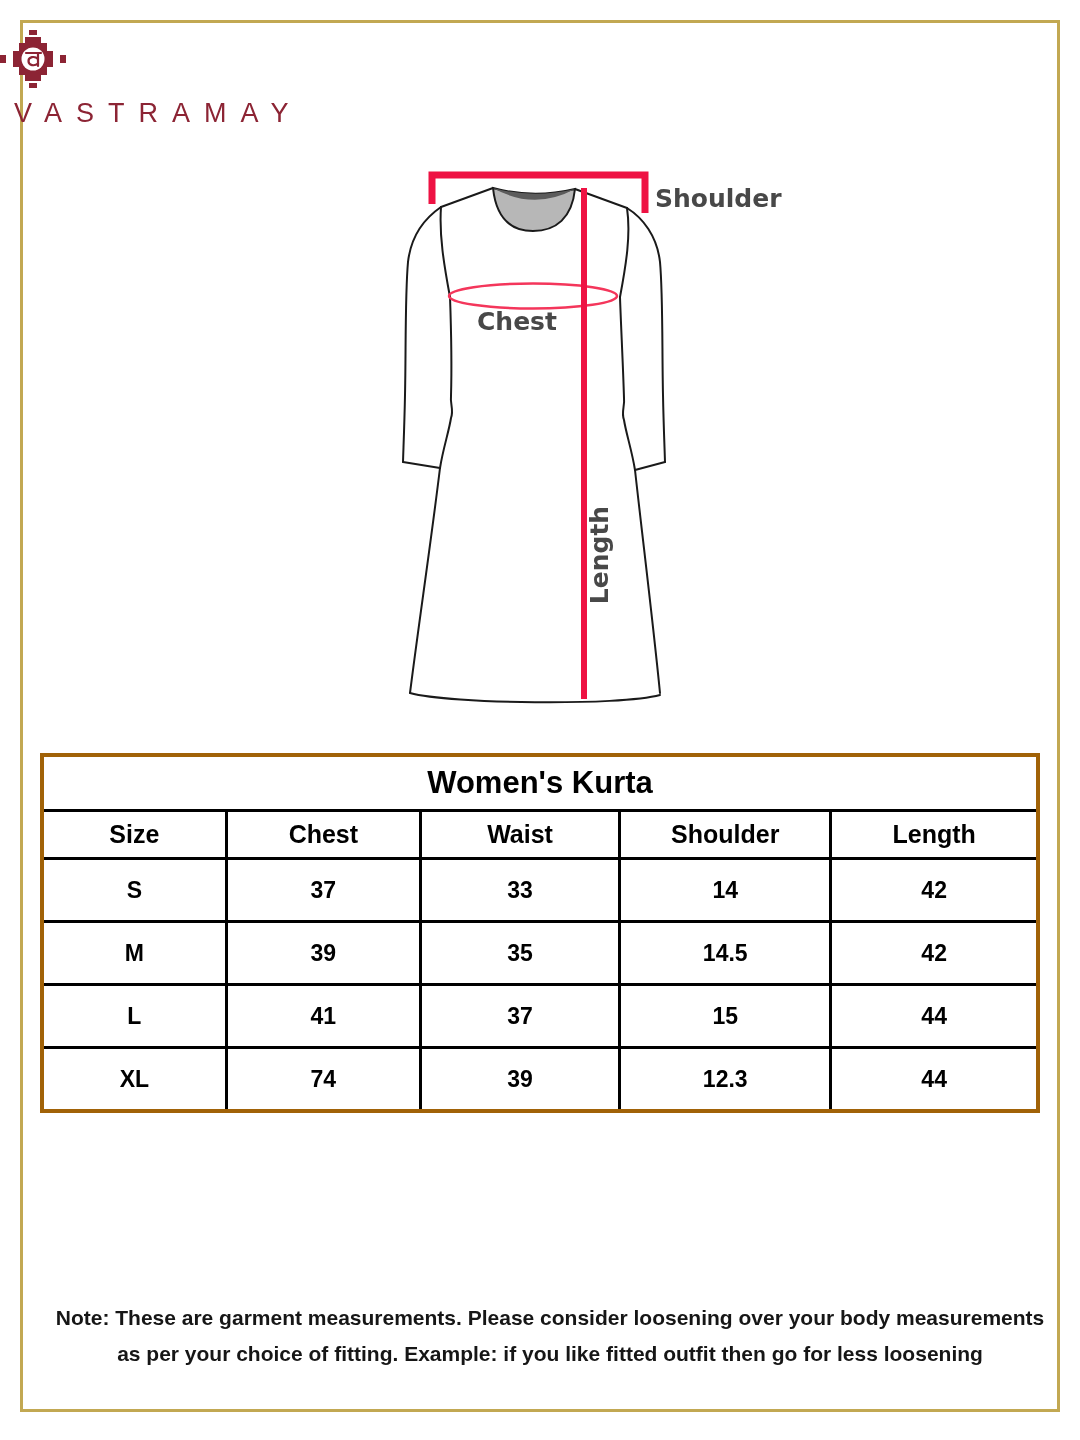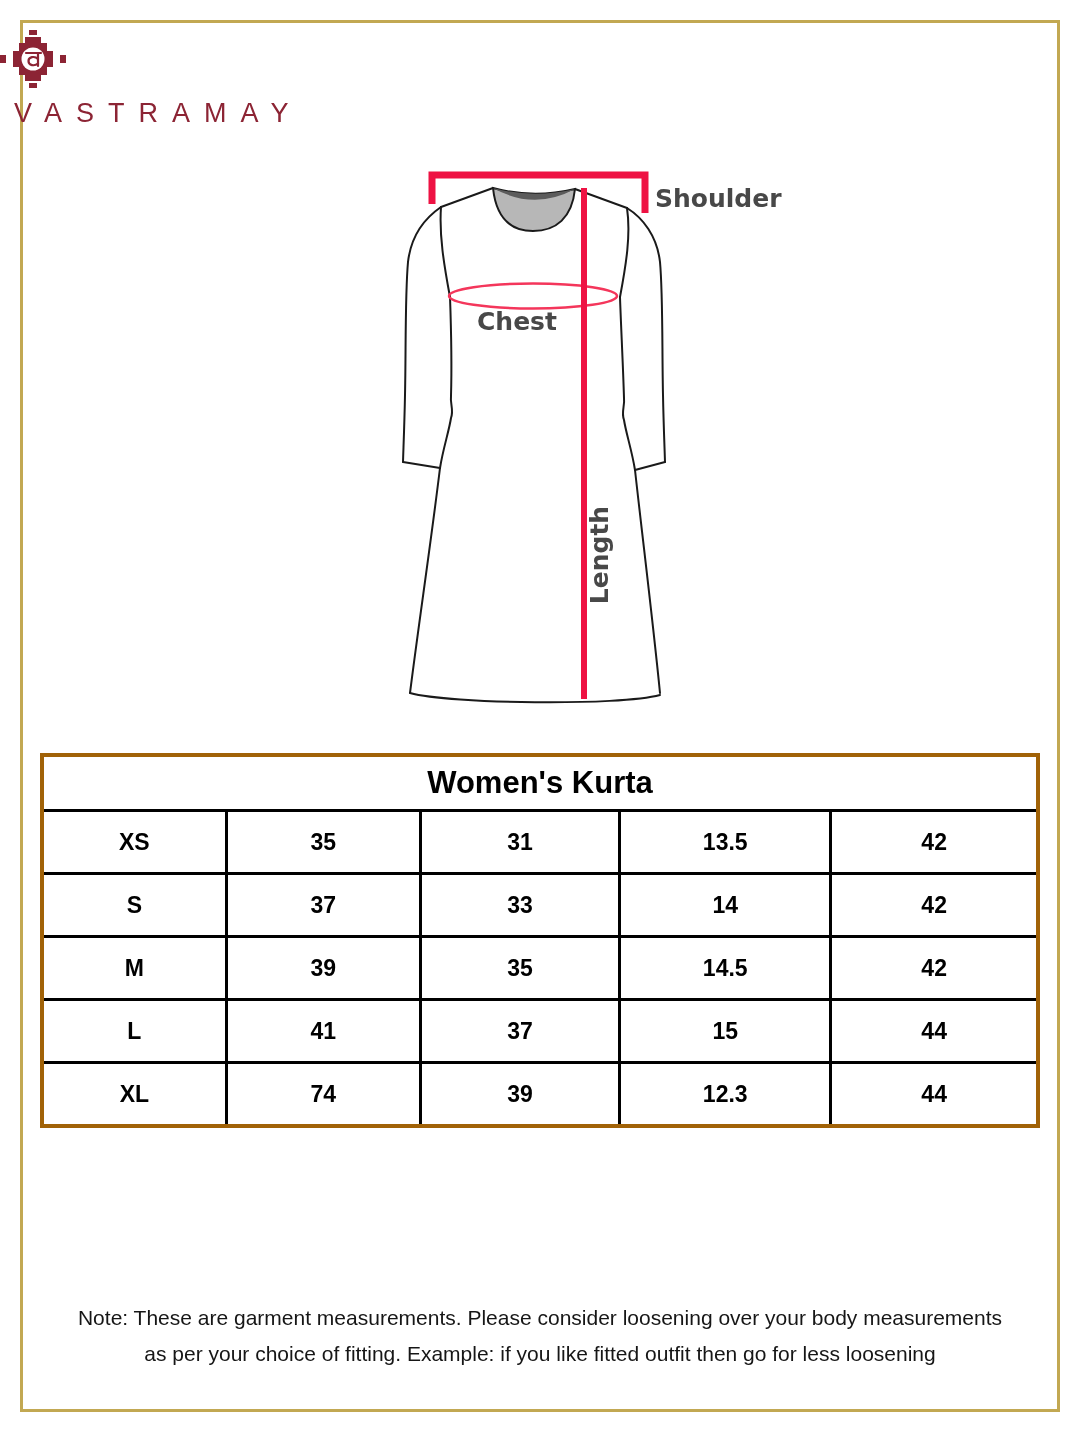--- a/index.html
+++ b/index.html
@@ -56,26 +56,27 @@
     padding: 0;
   }
   .size-table { border: 4px solid #a16207; }
   .size-table .title-cell   { height: 52px; font-size: 31px; font-weight: 800; }
   .size-table .subtitle-cell{ height: 43px; font-size: 25px; font-weight: 700; }
   .size-table th            { height: 45px; font-size: 25px; font-weight: 700; }
   .size-table .data-row td  { height: 60px; font-size: 23px; font-weight: 700; }
   
   .note {
     position: absolute;
-    left: 40px; top: 1300px;
+    left: 50px; top: 1300px;
     width: 1000px;
     text-align: center;
     font-size: 21px;
     line-height: 36px;
     color: #161616;
+    font-weight: bold;
   }
 </style>
 </head>
 <body>
 
 <div class="frame"></div>
 
 <div class="brand">
   <div class="brand-mark">
     <svg width="66" height="60" viewBox="0 0 66 60">
@@ -136,26 +137,26 @@
     <col style="width:18.5%">
       <col style="width:19.5%">
       <col style="width:20%">
     <col style="width:21.2%">
       <col style="width:20.8%">
   </colgroup>
   <tbody>
     <tr>
       <td class="title-cell" colspan="5">Women's Kurta</td>
     </tr>
-    <tr class="data-row">
-      <td>XS</td>
-      <td>35</td>
-      <td>31</td>
-      <td>13.5</td>
-      <td>42</td>
+    <tr>
+      <th>Size</th>
+      <th>Chest</th>
+      <th>Waist</th>
+      <th>Shoulder</th>
+      <th>Length</th>
     </tr>
     <tr class="data-row">
       <td>S</td>
       <td>37</td>
       <td>33</td>
       <td>14</td>
       <td>42</td>
     </tr>
     <tr class="data-row">
       <td>M</td>

